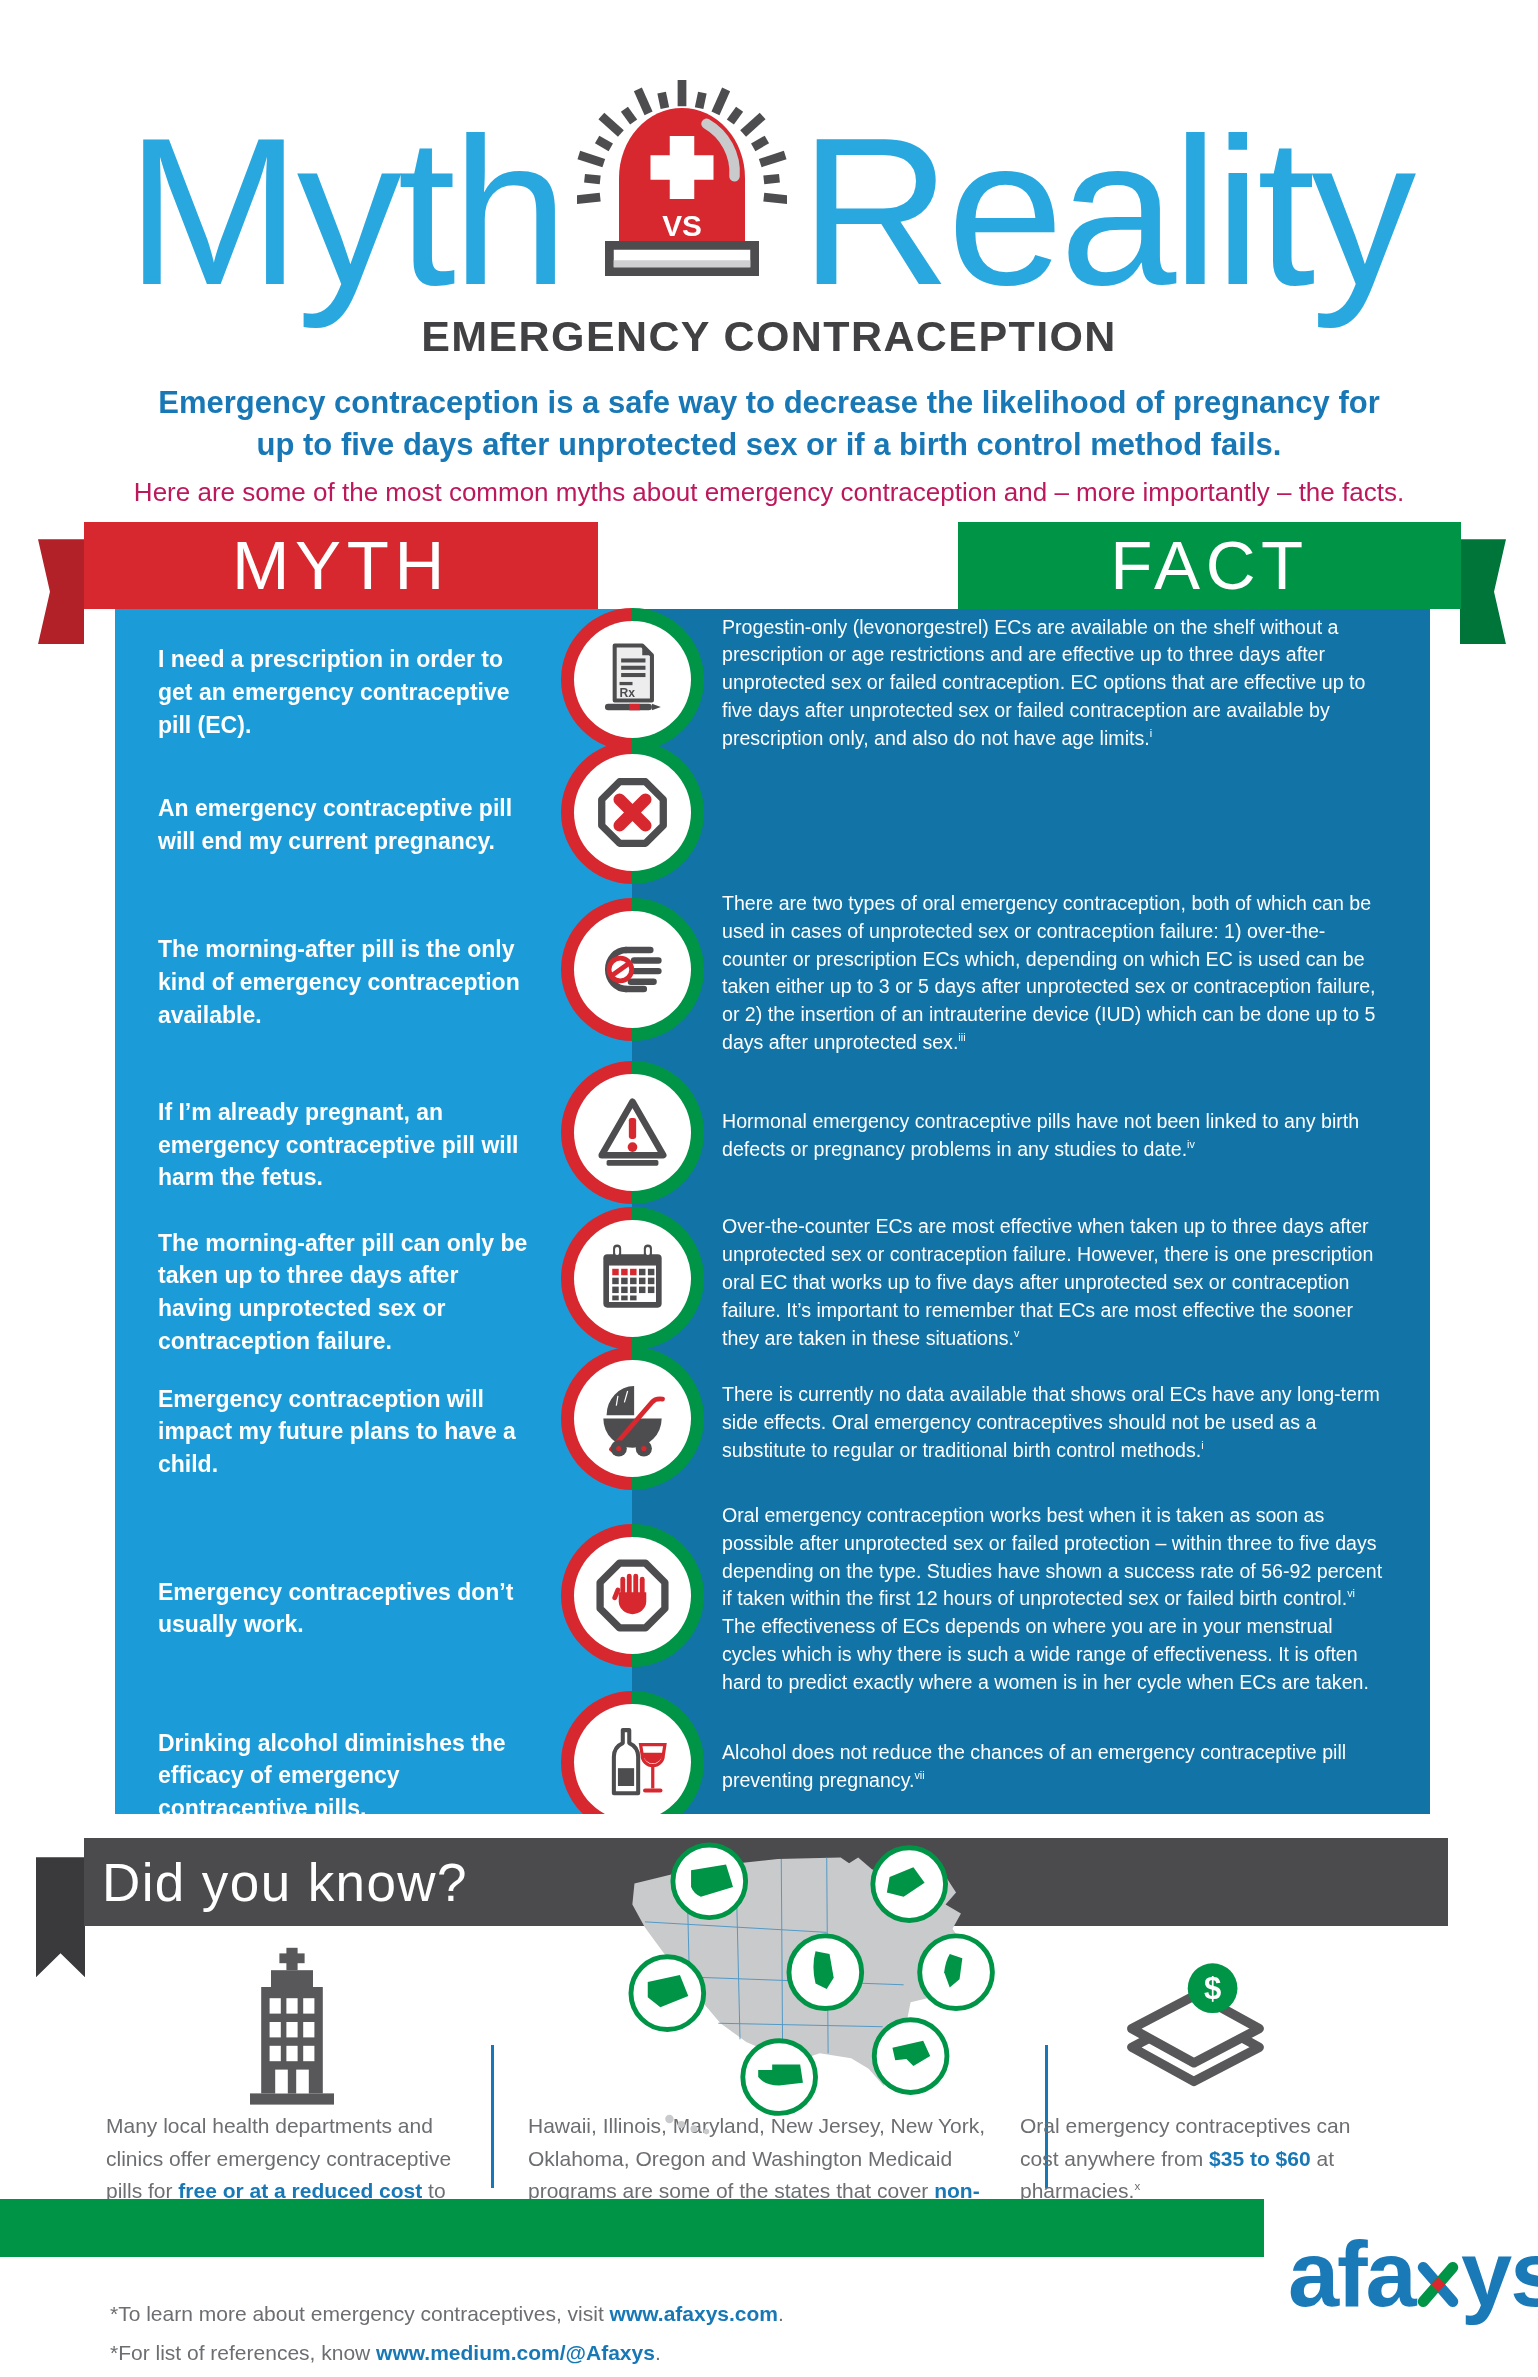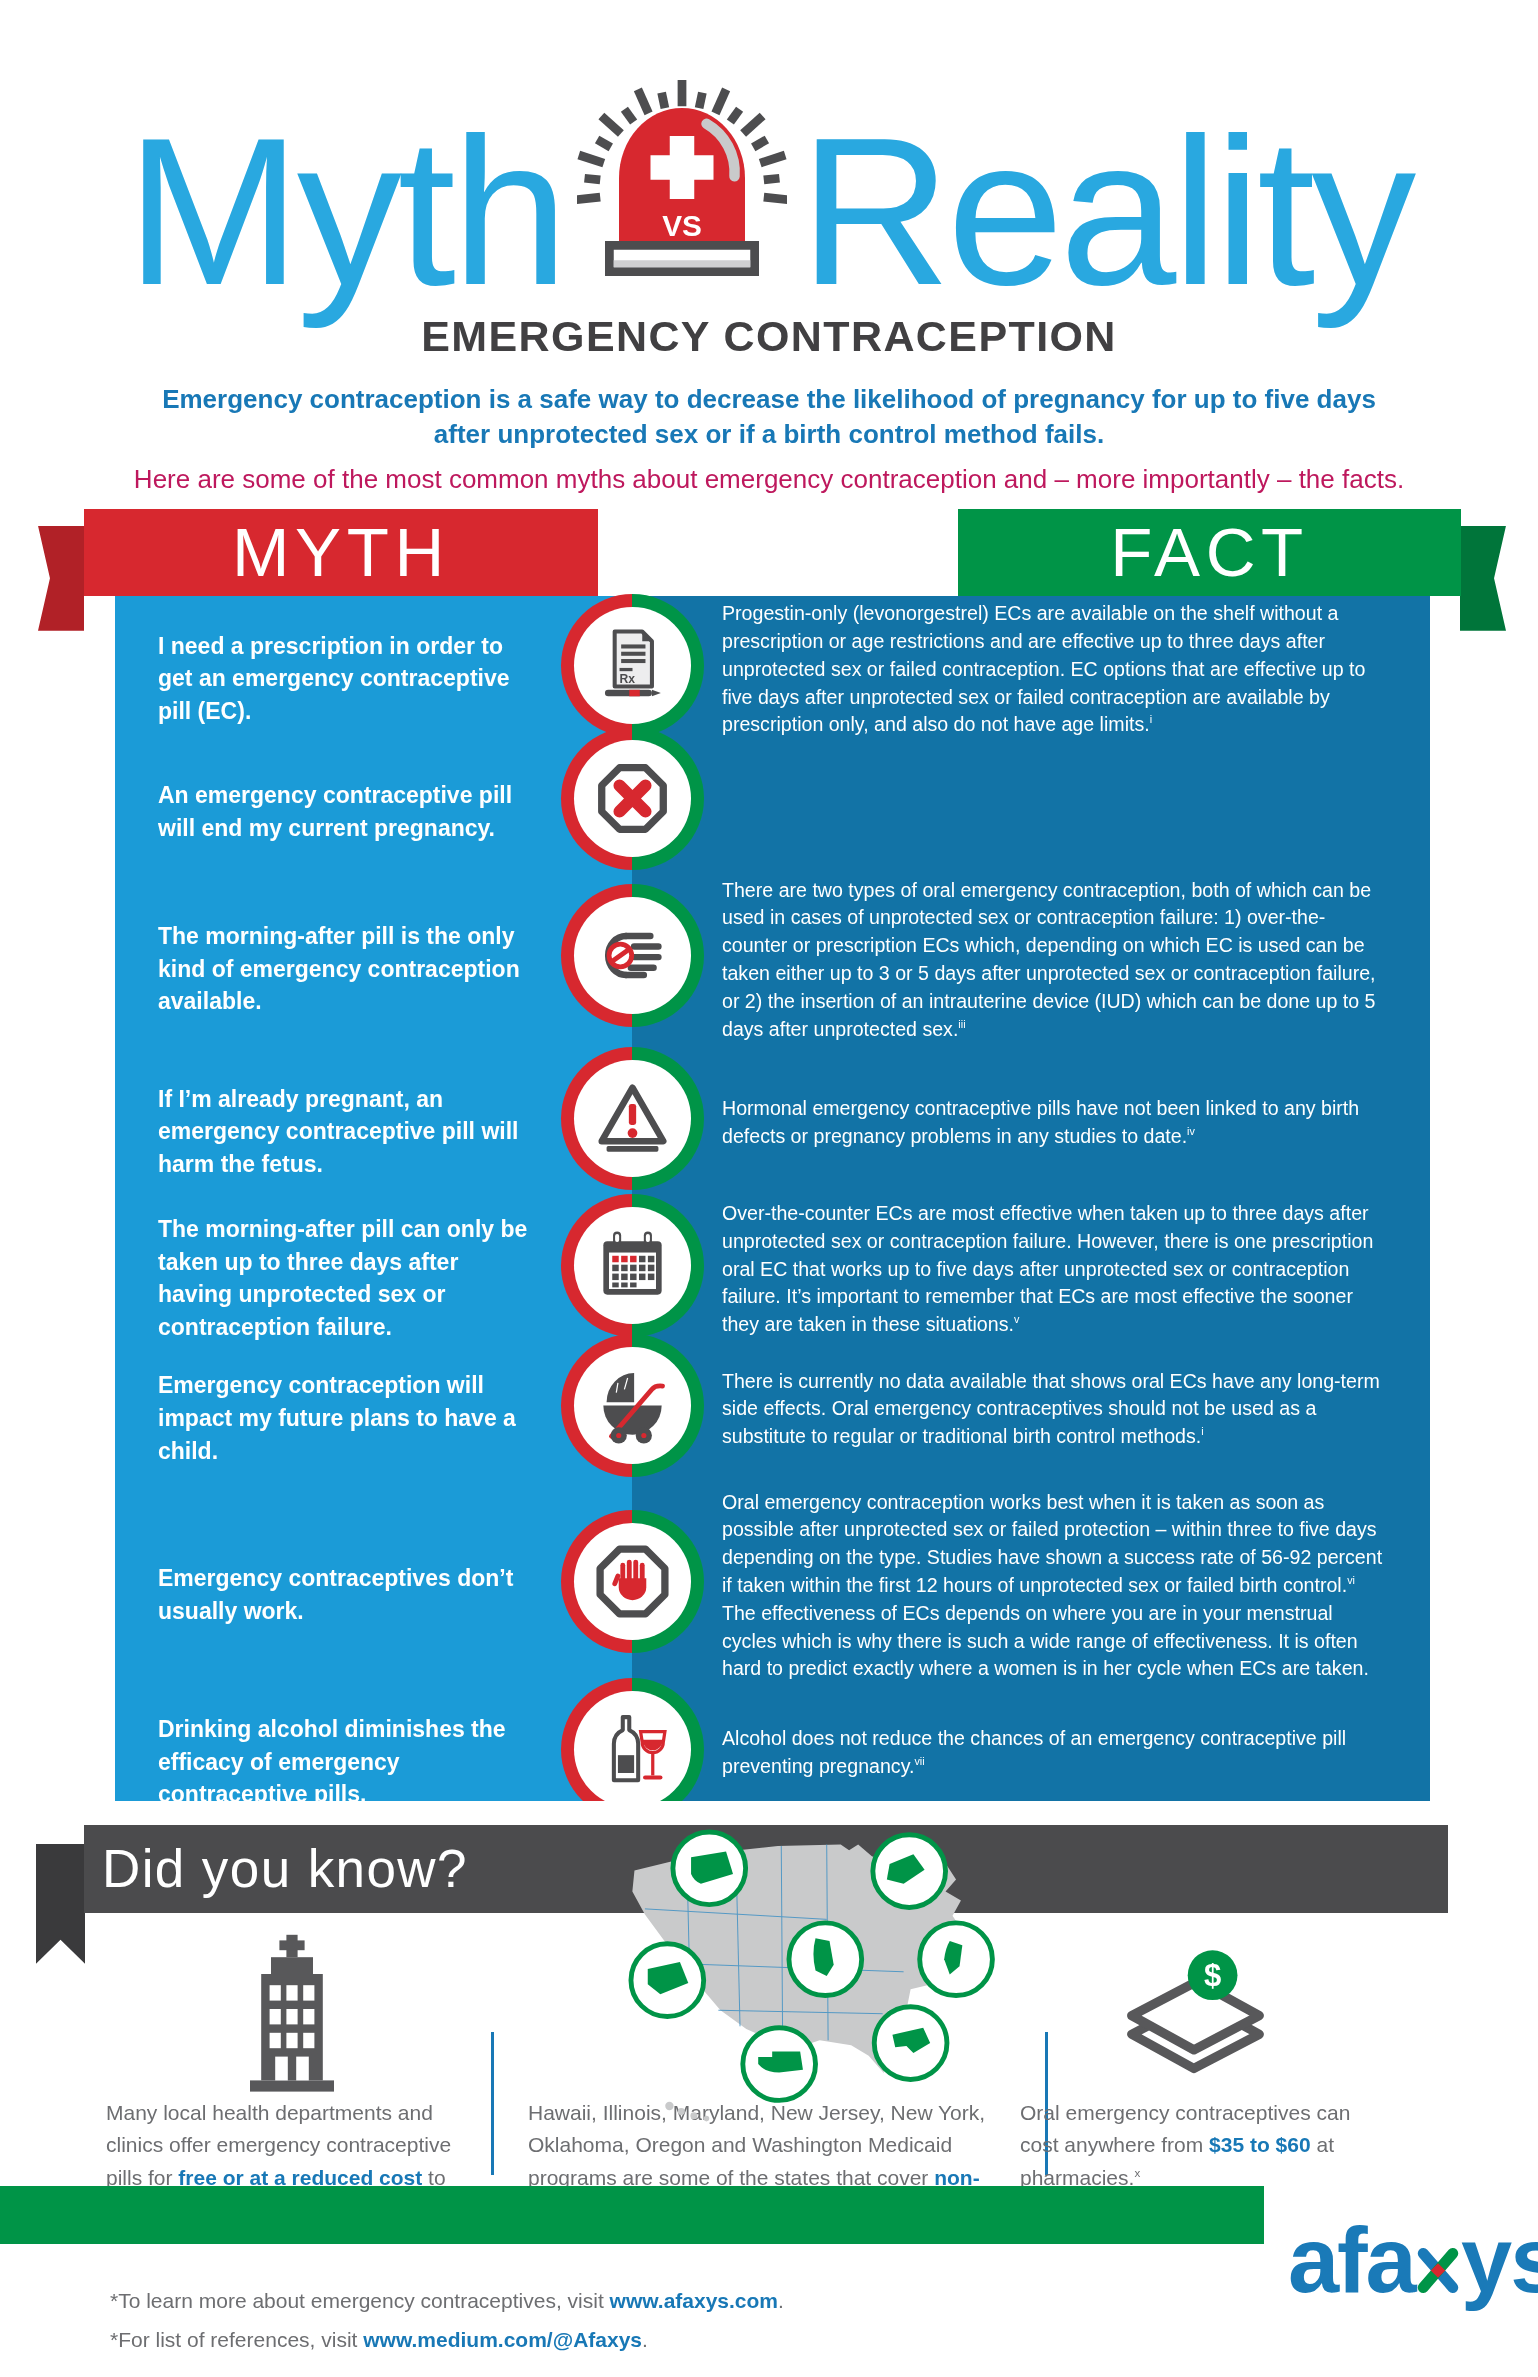--- a/index.html
+++ b/index.html
@@ -5,21 +5,21 @@
   html,body{margin:0;padding:0;background:#fff;}
   .page{width:1538px;height:2377px;position:relative;overflow:hidden;background:#fff;
         font-family:"Liberation Sans",sans-serif;color:#414042;}
 
   
   .header{padding-top:38px;text-align:center;}
   .title-row{display:flex;align-items:flex-end;justify-content:center;height:273px;}
   .title-word{font-size:210px;line-height:.95;color:#29a8e0;font-weight:200;letter-spacing:-4.2px;}
   .siren-wrap{width:210px;height:231px;margin:0 12.6px 14px;}
   .subtitle{font-size:43px;font-weight:bold;color:#414042;letter-spacing:1.4px;margin-top:1.4px;}
-  .intro-bold{font-size:26px;font-weight:bold;color:#1878b6;max-width:1231px;margin:21px auto 0;line-height:1.35;}
+  .intro-bold{font-size:31px;font-weight:bold;color:#1878b6;max-width:1231px;margin:21px auto 0;line-height:1.35;}
   .intro-light{font-size:26px;color:#be185d;margin:11.2px auto 0;font-weight:200;}
 
   
   .banner-row{position:relative;height:87px;margin-top:14px;}
   .ribbon{position:absolute;top:0;height:87px;display:flex;align-items:center;justify-content:center;z-index:1;}
   .ribbon-myth{left:84px;width:514px;background:#d7282f;}
   .ribbon-fact{left:958px;width:503px;background:#009447;}
   .ribbon-label{font-size:69px;color:#fff;letter-spacing:5.6px;font-weight:200;}
   .tail{position:absolute;width:46px;height:105px;top:17px;z-index:0;}
   .tail-myth{left:38px;background:#b12127;clip-path:polygon(100% 0,100% 100%,0 100%,26% 50%,0 0);}
@@ -433,19 +433,19 @@
       </span>
       <span class="brand-text">ys</span>
 
     </div>
 
     <div class="notes">
       <div>
         <span>*To learn more about emergency contraceptives, visit </span><span class="note-link">www.afaxys.com</span><span>.</span>
       </div>
       <div>
-        <span>*For list of references, visit </span><span class="note-link">www.medium.com/@Afaxys</span><span>.</span>
+        <span>*For list of references, know </span><span class="note-link">www.medium.com/@Afaxys</span><span>.</span>
       </div>
     </div>
   </div>
 
 </div>
 
 
 </body></html>

